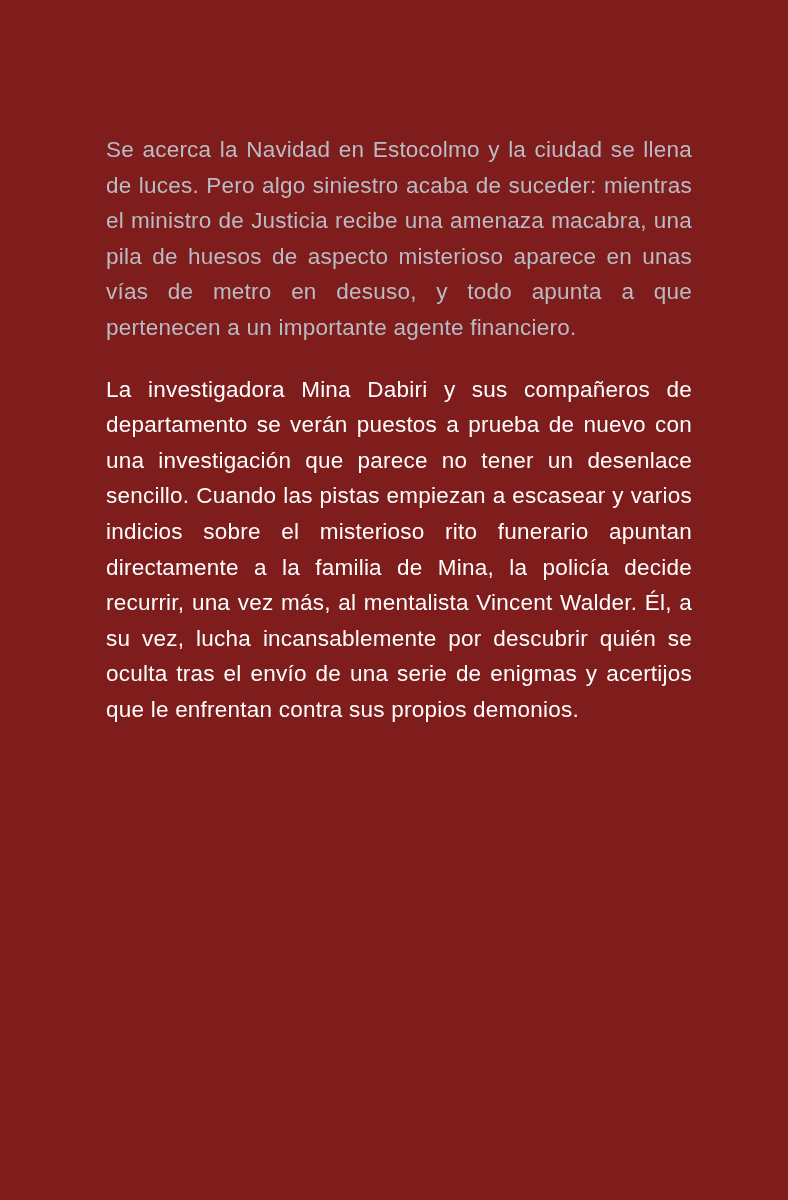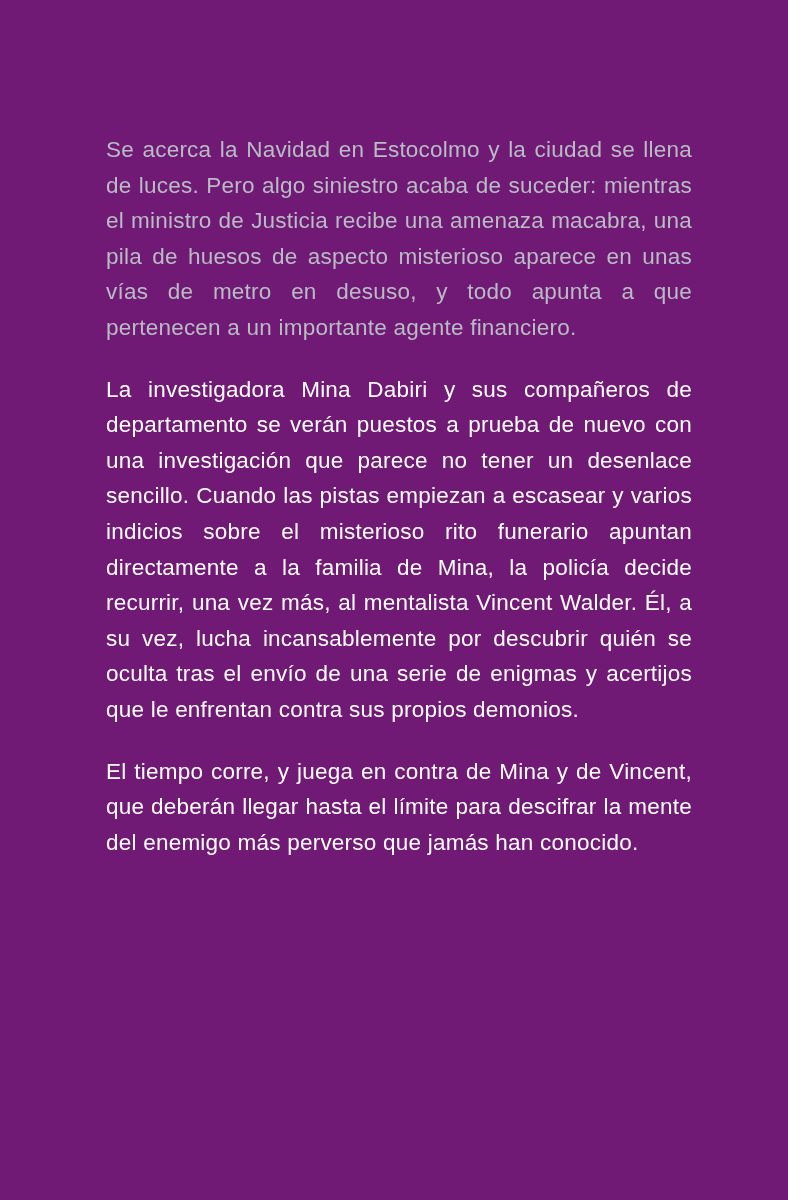--- a/index.html
+++ b/index.html
@@ -11,21 +11,21 @@
     width: 788px;
     height: 1200px;
     overflow: hidden;
     font-family: "Liberation Sans", sans-serif;
     color: #ffffff;
     position: relative;
   }
   .back-cover {
     position: absolute;
     inset: 0;
-    background: #701a75;
+    background: #7f1d1d;
   }
   .blurb {
     position: absolute;
     left: 106px;
     top: 132px;
     width: 586px;
   }
   .para {
     font-size: 22.5px;
     line-height: 35.6px;
@@ -74,16 +74,15 @@
   }
 </style>
 </head>
 <body>
 
 <div class="back-cover">
 
   <div class="blurb">
     <p class="para lead">Se acerca la Navidad en Estocolmo y la ciudad se llena de luces. Pero algo siniestro acaba de suceder: mientras el ministro de Justicia recibe una amenaza macabra, una pila de huesos de aspecto misterioso aparece en unas vías de metro en desuso, y todo apunta a que pertenecen a un importante agente financiero.</p>
     <p class="para">La investigadora Mina Dabiri y sus compañeros de departamento se verán puestos a prueba de nuevo con una investigación que parece no tener un desenlace sencillo. Cuando las pistas empiezan a escasear y varios indicios sobre el misterioso rito funerario apuntan directamente a la familia de Mina, la policía decide recurrir, una vez más, al mentalista Vincent Walder. Él, a su vez, lucha incansablemente por descubrir quién se oculta tras el envío de una serie de enigmas y acertijos que le enfrentan contra sus propios demonios.</p>
-    <p class="para">El tiempo corre, y juega en contra de Mina y de Vincent, que deberán llegar hasta el límite para descifrar la mente del enemigo más perverso que jamás han conocido.</p>
   </div>
 
 </div>
 
 </body></html>

